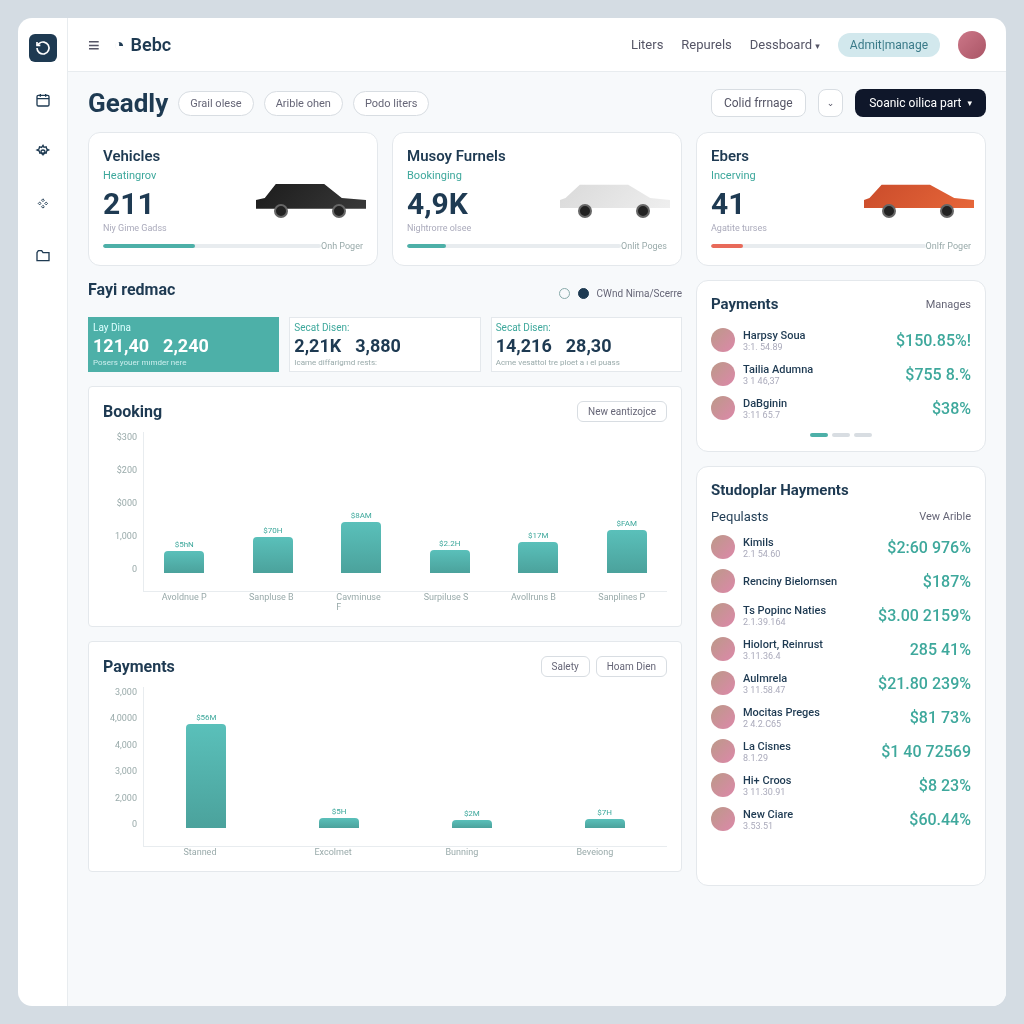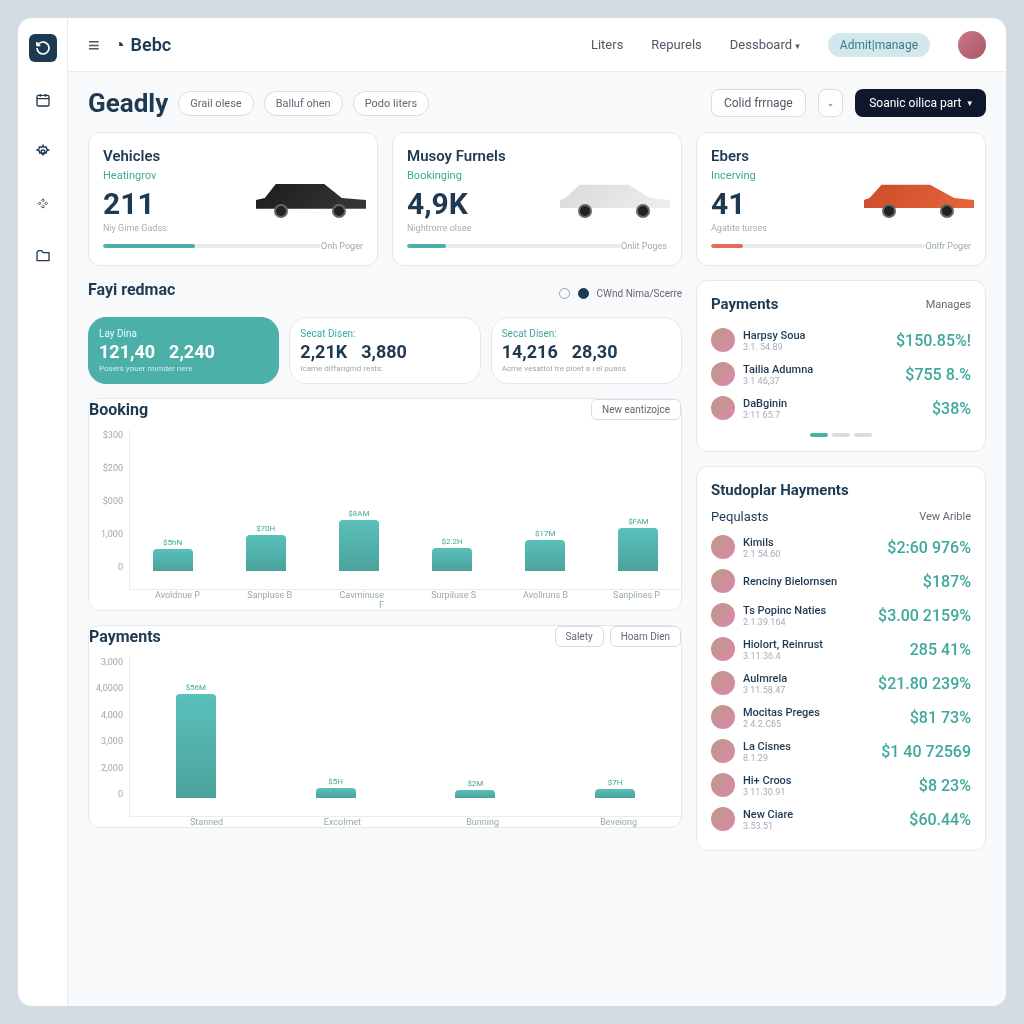--- a/index.html
+++ b/index.html
@@ -6,21 +6,21 @@
 body{font-family:-apple-system,BlinkMacSystemFont,"Segoe UI",Roboto,sans-serif;background:#d4dce3;width:1024px;height:1024px;overflow:hidden}
 .app{display:flex;width:100%;height:100%;padding:18px}
 .sidebar{width:50px;background:#fff;border-radius:14px 0 0 14px;display:flex;flex-direction:column;align-items:center;padding-top:16px;gap:24px;border-right:1px solid #e8ecef}
 .sidebar-icon{width:28px;height:28px;display:flex;align-items:center;justify-content:center;cursor:pointer;color:#1e3a52;border-radius:6px}
 .sidebar-icon.active{background:#1e3a52;color:#fff}
 .main{flex:1;background:#fff;border-radius:0 14px 14px 0;display:flex;flex-direction:column;overflow:hidden}
 .topbar{height:54px;display:flex;align-items:center;padding:0 20px;border-bottom:1px solid #e8ecef;gap:14px}
 .hamburger{font-size:20px;cursor:pointer;color:#556}
 .brand{display:flex;align-items:center;gap:6px;font-size:18px;font-weight:600;color:#1e3a52}
 .brand-icon{font-size:18px}
-.topnav{margin-left:auto;display:flex;align-items:center;gap:28px;font-size:13px;color:#556}
+.topnav{margin-left:auto;display:flex;align-items:center;gap:18px;font-size:13px;color:#556}
 .topnav-link{cursor:pointer}
 .admin-pill{background:#d2e8ed;color:#3a7a88;padding:5px 12px;border-radius:16px;font-size:12px;cursor:pointer}
 .avatar{width:28px;height:28px;border-radius:50%;background:linear-gradient(135deg,#c78,#a56);cursor:pointer}
 .content{flex:1;padding:16px 20px;overflow-y:auto;background:#f7f9fb}
 .pagehead{display:flex;align-items:center;gap:10px;margin-bottom:14px}
 .pagetitle{font-size:26px;font-weight:700;color:#1e3a52}
 .chip{border:1px solid #d8dde2;background:#fff;padding:5px 11px;border-radius:16px;font-size:11px;color:#667;cursor:pointer}
 .pagehead-right{margin-left:auto;display:flex;gap:12px}
 .dropdown-btn{border:1px solid #d8dde2;background:#fff;padding:6px 12px;border-radius:8px;font-size:12px;color:#556;cursor:pointer;display:flex;align-items:center;gap:6px}
 .primary-btn{background:#0f172a;color:#fff;padding:6px 14px;border-radius:8px;font-size:12px;cursor:pointer;display:flex;align-items:center;gap:6px}
@@ -45,42 +45,42 @@
 .progress-label{font-size:9px;color:#9aa}
 .section-title{font-size:16px;font-weight:700;color:#1e3a52;margin-bottom:8px}
 .maincols{display:flex;gap:14px}
 .leftcol{flex:1;min-width:0}
 .rightcol{width:290px;display:flex;flex-direction:column;gap:14px}
 .fayi-head{display:flex;align-items:center;justify-content:space-between;margin-bottom:10px}
 .radio-group{display:flex;align-items:center;gap:8px;font-size:10px;color:#667}
 .radio{width:11px;height:11px;border:1.5px solid #8aa;border-radius:50%;display:inline-block}
 .radio.filled{background:#1e3a52;border-color:#1e3a52}
 .stat-cards{display:flex;gap:10px;margin-bottom:14px}
-.stat-card{flex:1;border:1px solid #e4e8ec;border-radius:18px;padding:10px;background:#fff}
+.stat-card{flex:1;border:1px solid #e4e8ec;border-radius:0;padding:4px;background:#fff}
 .stat-card.hl{background:#4db0a8;color:#fff;border-color:#4db0a8}
 .stat-label{font-size:10px;color:#3ea89c;margin-bottom:2px}
 .stat-card.hl .stat-label{color:#dff}
 .stat-vals{display:flex;gap:14px}
 .stat-v{font-size:18px;font-weight:700;color:#1e3a52}
 .stat-card.hl .stat-v{color:#fff}
 .stat-foot{font-size:8px;color:#9aa;margin-top:2px}
 .stat-card.hl .stat-foot{color:#cee}
-.chart-card{background:#fff;border:1px solid #e4e8ec;border-radius:12px;margin-bottom:14px}
+.chart-card{background:#fff;border:1px solid #e4e8ec;border-radius:4px;padding:14px;margin-bottom:14px}
 .chart-head{display:flex;align-items:center;justify-content:space-between;margin-bottom:10px}
 .chart-title{font-size:16px;font-weight:700;color:#1e3a52}
 .chart-btns{display:flex;gap:6px}
 .chart-btn{border:1px solid #d8dde2;padding:4px 10px;border-radius:6px;font-size:10px;color:#667;cursor:pointer;background:#fff}
 .chart-area{display:flex;height:160px}
 .y-axis{width:40px;display:flex;flex-direction:column;justify-content:space-between;font-size:9px;color:#9aa;text-align:right;padding-right:6px;padding-bottom:18px}
 .bars{flex:1;display:flex;align-items:flex-end;justify-content:space-around;gap:8px;padding-bottom:18px;position:relative;border-left:1px solid #e8ecef;border-bottom:1px solid #e8ecef}
 .bar-col{display:flex;flex-direction:column;align-items:center;width:50px}
 .bar-lbl{font-size:8px;color:#3ea89c;margin-bottom:2px}
 .bar-rect{width:40px;background:linear-gradient(180deg,#5ac0ba,#4ba29c);border-radius:4px 4px 0 0}
 .x-labels{display:flex;justify-content:space-around;margin-left:40px;font-size:9px;color:#9aa}
-.x-labels span{width:50px;text-align:right}
+.x-labels span{width:50px;text-align:left}
 .panel-head{display:flex;align-items:center;justify-content:space-between;margin-bottom:10px}
 .panel-title{font-size:15px;font-weight:700;color:#1e3a52}
 .panel-link{font-size:11px;color:#667;cursor:pointer}
 .pay-row{display:flex;align-items:center;gap:8px;padding:5px 0}
 .pay-avatar{width:24px;height:24px;border-radius:50%;background:linear-gradient(135deg,#b98,#d8a);flex-shrink:0}
 .pay-info{flex:1;min-width:0}
 .pay-name{font-size:11px;color:#1e3a52;font-weight:500}
 .pay-meta{font-size:9px;color:#aab}
 .pay-amt{font-size:16px;color:#3ea89c;font-weight:500}
 .pager{display:flex;justify-content:center;gap:4px;margin-top:8px}
@@ -136,21 +136,21 @@
         <span class="topnav-link"><span>Dessboard</span> <span class="caret">▾</span></span>
         <span class="admin-pill">Admit|manage</span>
         <div class="avatar"></div>
       </div>
     </div>
 
     <div class="content">
       <div class="pagehead">
         <div class="pagetitle">Geadly</div>
         <span class="chip">Grail olese</span>
-        <span class="chip">Balluf ohen</span>
+        <span class="chip">Arible ohen</span>
         <span class="chip">Podo liters</span>
         <div class="pagehead-right">
           <div class="dropdown-btn">
               <span>Colid frrnage</span>
             </div>
           <div class="dropdown-btn" style="padding:6px 8px">
               <span class="caret">⌄</span>
             </div>
           <div class="primary-btn">
               <span>Soanic oilica part</span> 

